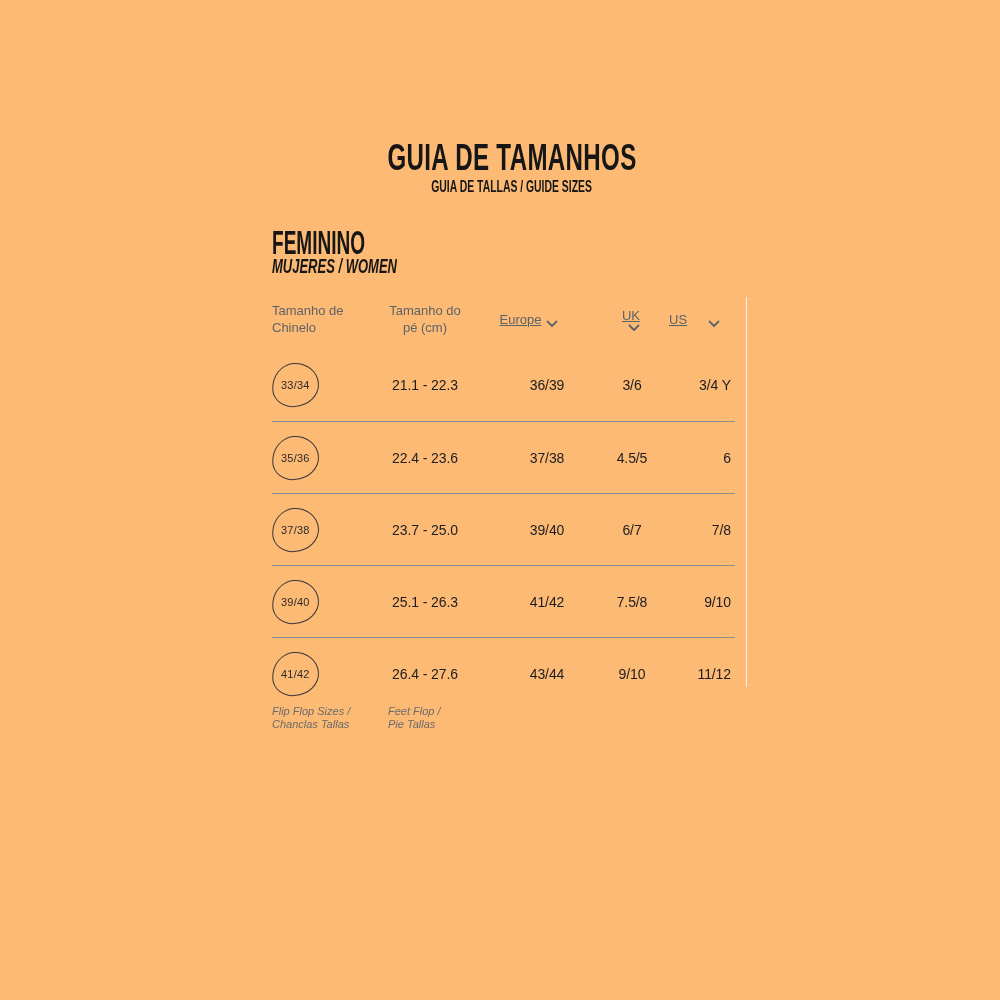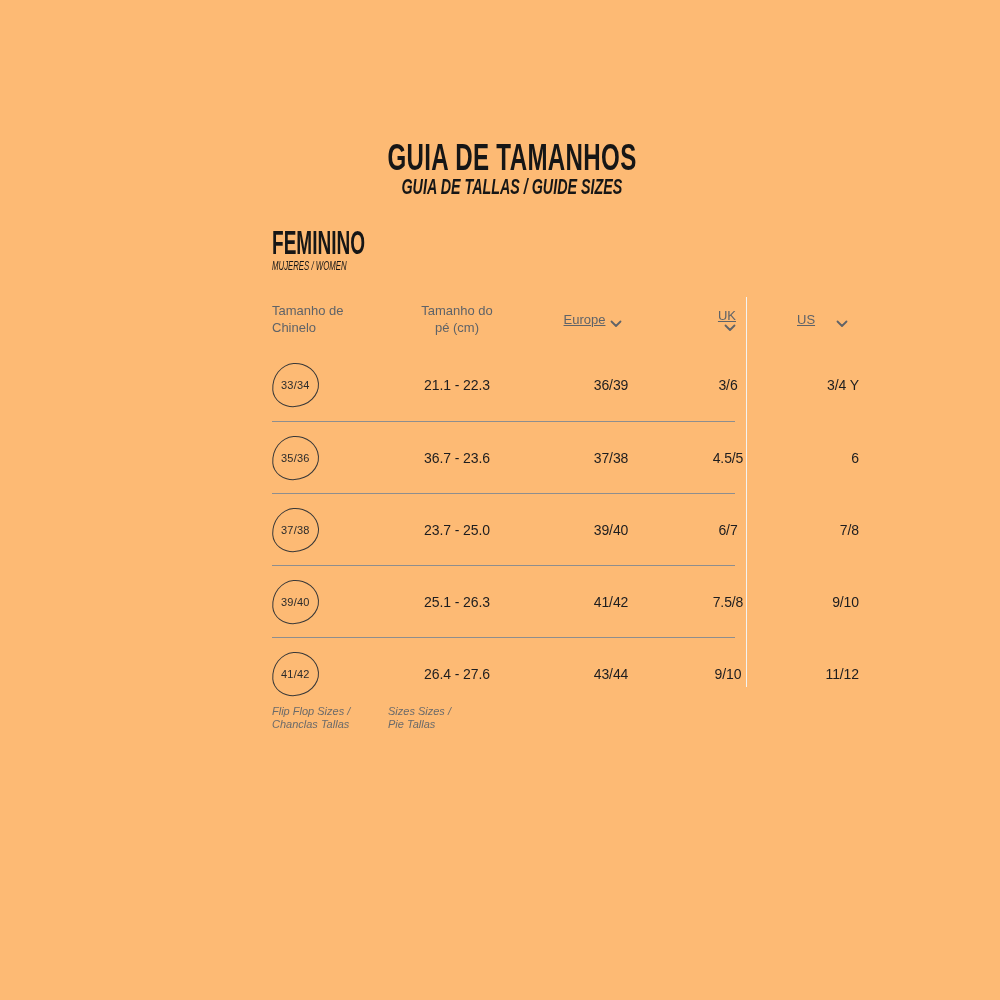--- a/index.html
+++ b/index.html
@@ -25,53 +25,51 @@
   }
   .title-main {
     font-size: 36px;
     font-weight: bold;
     line-height: 38px;
     letter-spacing: 0.5px;
     white-space: nowrap;
   }
   .title-main .squeeze { transform: scaleX(0.67); }
   .title-sub {
-    font-size: 22px;
+    font-size: 16px;
     font-weight: bold;
-    font-style: italic;
     line-height: 20px;
     white-space: nowrap;
   }
   .title-sub .squeeze { transform: scaleX(0.65); }
   .squeeze { display: inline-block; white-space: nowrap; transform-origin: center; }
 
   
   .section-block {
     position: absolute;
     left: 272px;
     top: 228px;
     color: #161616;
   }
   .section-heading { font-size: 34px; font-weight: bold; line-height: 28px; }
   .section-heading .squeeze { transform: scaleX(0.56); transform-origin: left center; }
-  .section-sub { font-size: 12px; font-weight: normal; font-style: italic; line-height: 18px; margin-top: 1px; }
+  .section-sub { font-size: 20px; font-weight: bold; font-style: italic; line-height: 18px; margin-top: 1px; }
   .section-sub .squeeze { transform: scaleX(0.65); transform-origin: left center; }
 
   
   .size-table {
     position: absolute;
     left: 272px;
     top: 295px;
     width: 463px;
   }
   .thead, .tr {
     display: grid;
     grid-template-columns: 83px 140px 90px 84px 66px;
     align-items: center;
-    gap: 32px;
   }
   .thead {
     height: 54px;
     padding-bottom: 6px;
     color: #5f6368;
     font-size: 13px;
     line-height: 17px;
   }
   .th1 { text-align: left; }
   .th2 { text-align: center; }
@@ -192,21 +190,21 @@
       <div class="td td4">3/6</div>
       <div class="td td5">3/4 Y</div>
     </div>
 
     <div class="tr">
       <div class="td td1">
         <span class="circle">
             <span class="circle-text">35/36</span>
           </span>
       </div>
-      <div class="td td2">36.7 - 23.6</div>
+      <div class="td td2">22.4 - 23.6</div>
       <div class="td td3">37/38</div>
       <div class="td td4">4.5/5</div>
       <div class="td td5">6</div>
     </div>
 
     <div class="tr">
       <div class="td td1">
         <span class="circle">
             <span class="circle-text">37/38</span>
           </span>
@@ -244,18 +242,18 @@
   </div>
 
   <div class="table-edge"></div>
 
   <div class="footnotes">
     <div class="footnote">
       <span>Flip Flop Sizes /</span>
       <span>Chanclas Tallas</span>
     </div>
     <div class="footnote">
-      <span>Sizes Sizes /</span>
+      <span>Feet Flop /</span>
       <span>Pie Tallas</span>
     </div>
   </div>
 
 </div>
 
 </body></html>

